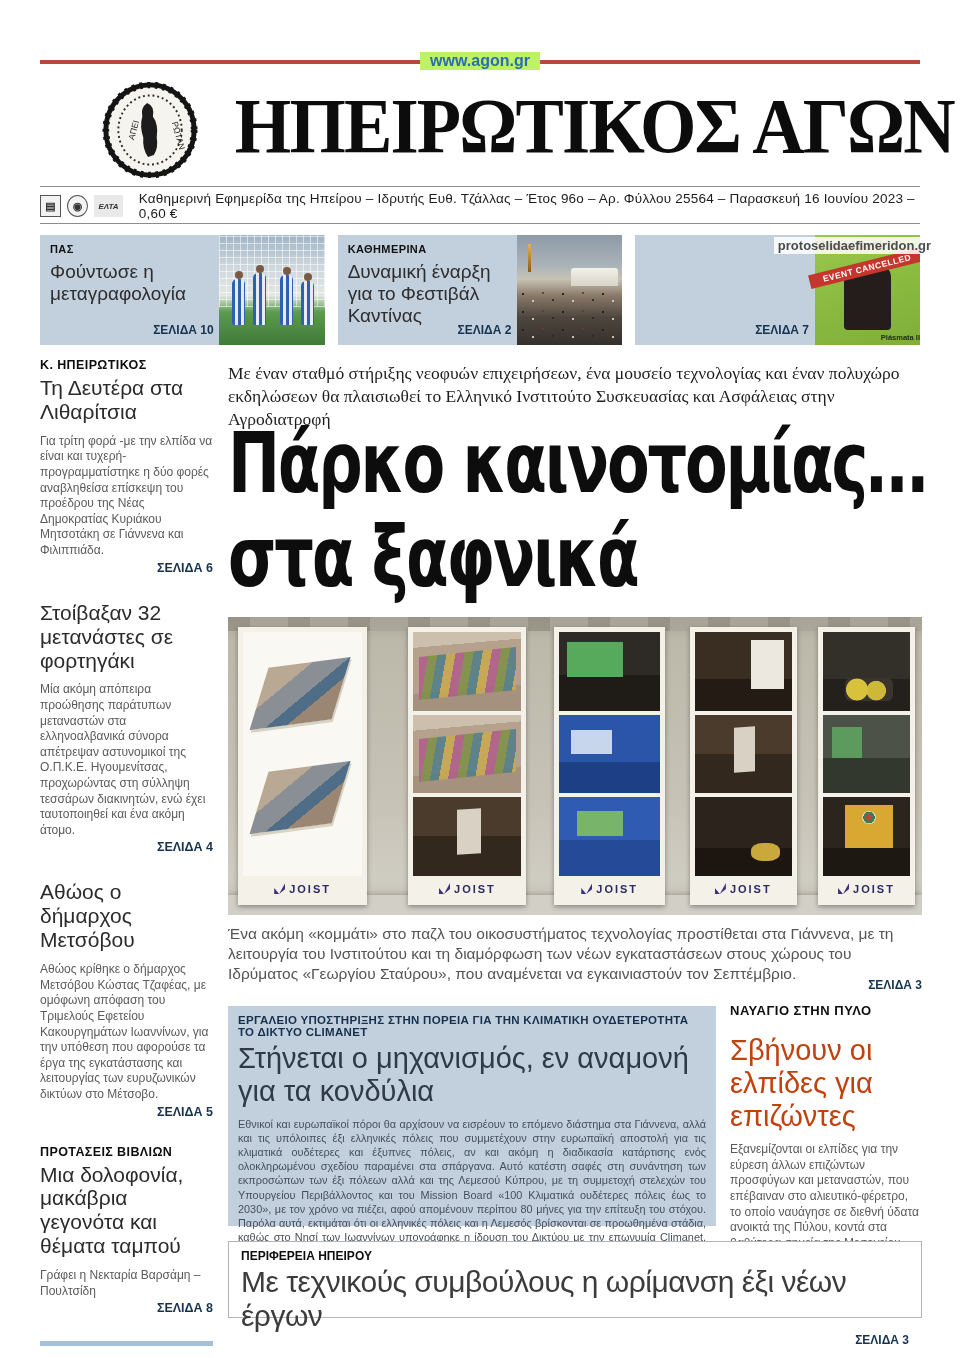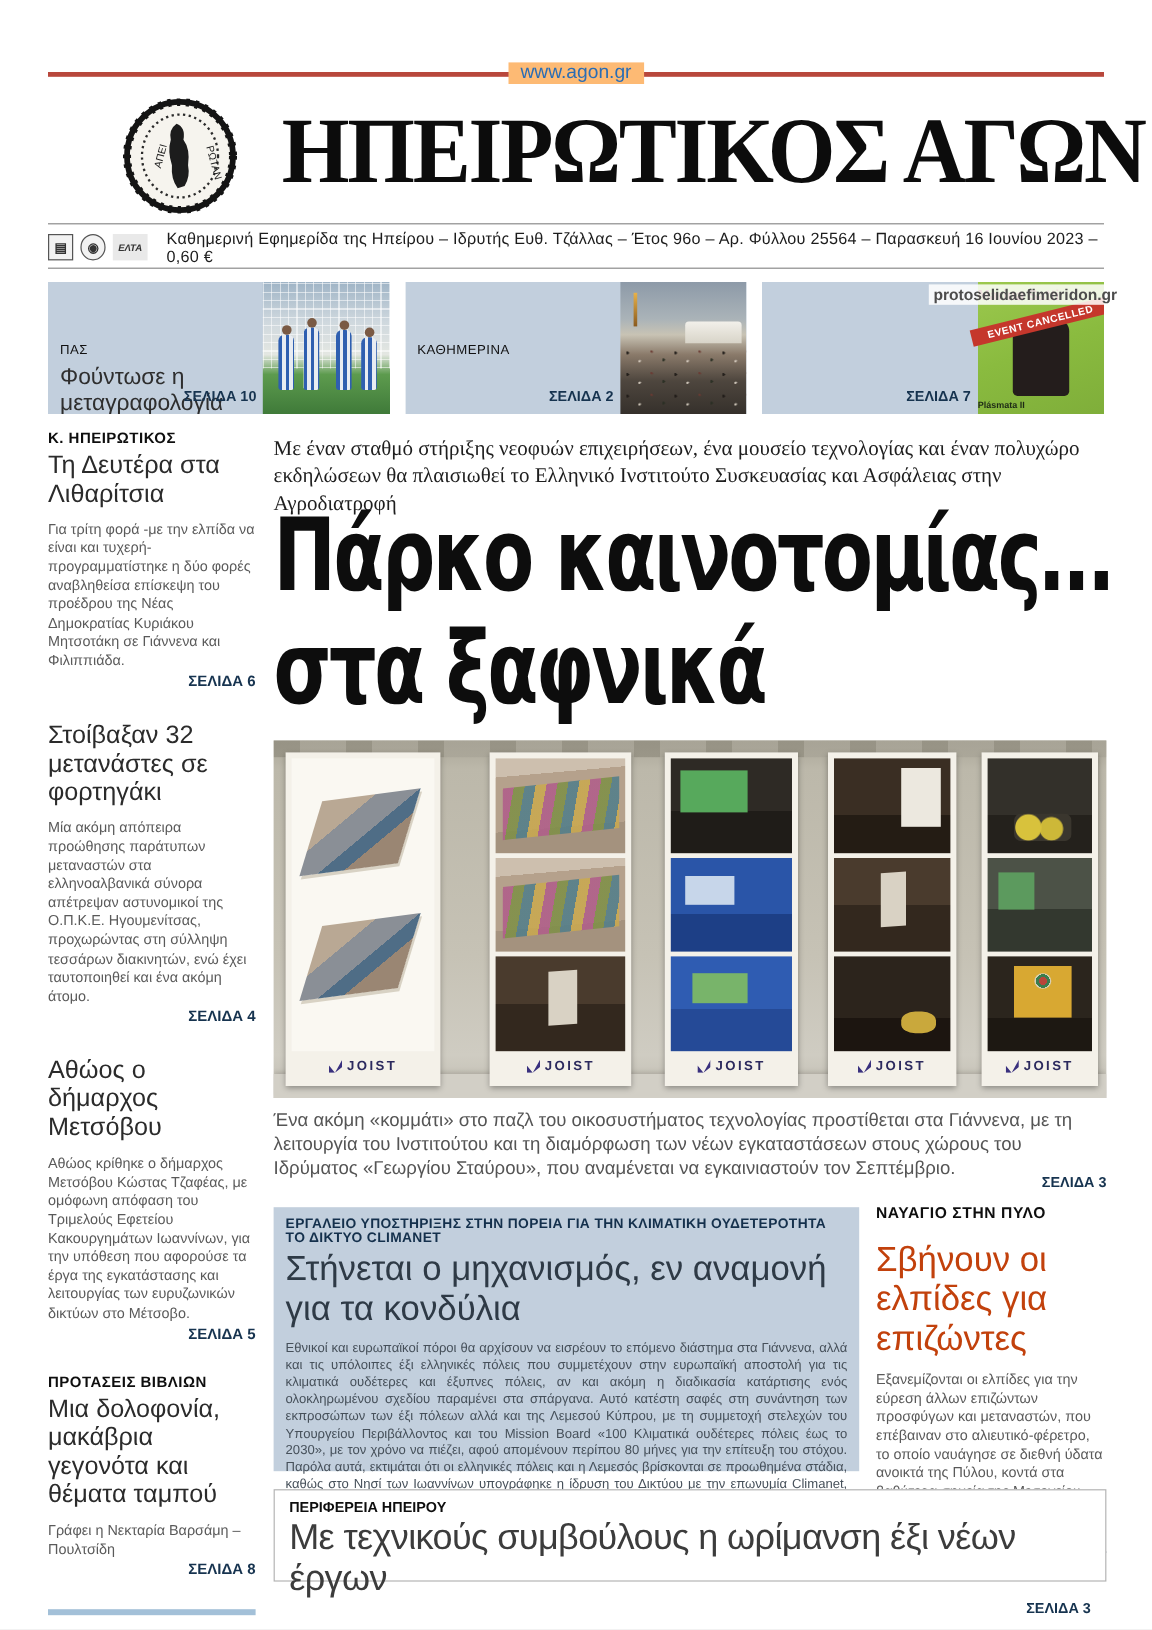--- a/index.html
+++ b/index.html
@@ -8,21 +8,21 @@
     position:relative; width:960px; height:1358px; margin:0 auto;
     background:#ffffff; overflow:hidden;
     font-family:"Liberation Sans", sans-serif; color:#222;
   }
   
   .topline { position:absolute; top:58px; left:40px; right:40px; height:18px; }
   .topline .bar { position:absolute; top:2px; height:4px; background:#b8473c; }
   .bar-l { left:0; width:400px; }
   .bar-r { right:0; width:398px; }
   .site-url { position:absolute; left:50%; transform:translateX(-50%); top:-6px;
-    font-weight:normal; font-size:16px; color:#2a6db5; background:#fdba74; padding:0 10px; }
+    font-weight:bold; font-size:16px; color:#2a6db5; background:#bef264; padding:0 10px; }
   
   .masthead { position:absolute; top:78px; left:40px; right:40px; height:100px; }
   .emblem { position:absolute; left:62px; top:4px; width:96px; height:96px; }
   .mast-title { position:absolute; left:170px; right:0; top:0; text-align:center;
     font-family:"Liberation Serif", serif; font-weight:bold; font-size:78px; line-height:96px;
     color:#0c0c0c; letter-spacing:-2px; transform:scaleX(0.93); transform-origin:center; white-space:nowrap; }
   .rule { position:absolute; left:40px; right:40px; height:1px; background:#8c8c8c; }
   .rule-1 { top:186px; } .rule-2 { top:223px; }
   .dateline { position:absolute; top:192px; left:40px; right:40px; height:28px;
     display:flex; align-items:center; gap:6px; }
@@ -34,21 +34,21 @@
     font-style:italic; }
   .dateline-text { font-size:13.5px; color:#1c1c1c; margin-left:10px; letter-spacing:0.2px; }
   .watermark { position:absolute; top:237px; right:25px; z-index:5;
     font-size:13px; font-weight:bold; color:#4c4c4c; background:rgba(255,255,255,0.85);
     padding:1px 4px; }
   
   .teasers { position:absolute; top:235px; left:40px; right:40px; height:110px;
     display:flex; gap:13px; }
   .teaser { position:relative; flex:1; background:#c2cfdd; overflow:hidden; }
   .teaser-text { position:absolute; left:10px; top:8px; right:39%; }
-  .kicker { font-size:11px; font-weight:normal; color:#111; letter-spacing:0.4px;margin-top:43px; }
+  .kicker { font-size:11px; font-weight:bold; color:#111; letter-spacing:0.4px; }
   .teaser-title { margin-top:6px; font-size:19px; line-height:1.15; color:#2e2e2e; }
   .page-label { font-size:12px; font-weight:bold; color:#16334f; text-align:right; }
   .teaser .page-label { position:absolute; bottom:8px; right:39%; left:10px; }
   .teaser-img { position:absolute; top:0; right:0; bottom:0; width:37%; }
   
   .img-football { background:linear-gradient(180deg,#9fb4c6 0%,#cfd8de 30%,#e4e7e2 55%,#5d9b4e 70%,#3f7a39 100%); }
   .goal-net { position:absolute; inset:0 0 35% 0;
     background:repeating-linear-gradient(90deg,rgba(255,255,255,.55) 0 1px,transparent 1px 7px),
                repeating-linear-gradient(0deg,rgba(255,255,255,.55) 0 1px,transparent 1px 7px); }
   .player { position:absolute; bottom:18%; width:13px; height:46px; border-radius:5px 5px 2px 2px;
@@ -69,21 +69,21 @@
   .string-light { position:absolute; top:8%; left:10%; width:3px; height:26%; background:linear-gradient(#e8b24a,#8a5a1e); }
   
   .img-poster { background:linear-gradient(160deg,#9cc84e 0%,#8abb3f 50%,#7fae3a 100%); }
   .poster-title { position:absolute; top:4px; left:0; right:0; 
     font-weight:bold; font-size:12px; color:#7e1f1f; white-space:nowrap; overflow:hidden; }
   .poster-figure { position:absolute; left:28%; top:28%; width:44%; height:58%;
     background:#241d1c; border-radius:10px 10px 4px 4px; }
   .poster-stamp { position:absolute; top:24%; left:-6%; right:-6%; transform:rotate(-14deg);
     background:#c5372c; color:#fff; font-weight:bold; font-size:8.5px; text-align:center;
     padding:2px 0; letter-spacing:0.5px; }
-  .poster-footer { position:absolute; bottom:3px; left:0; right:0; text-align:left;
+  .poster-footer { position:absolute; bottom:3px; left:0; right:0; text-align:right;
     font-size:7.5px; font-weight:bold; color:#1e2a16; }
   
   .sidebar { position:absolute; top:358px; left:40px; width:173px; }
   .sb-article { margin-bottom:26px; }
   .sb-kicker { font-size:12.5px; font-weight:bold; color:#0e0e0e; letter-spacing:0.4px; margin-bottom:4px; }
   .sb-title { font-size:21px; line-height:1.14; color:#2b2b2b; margin-bottom:10px; }
   .sb-body { font-size:12px; line-height:1.3; color:#5a5a5a; }
   .sb-page { font-size:12.5px; font-weight:bold; color:#16334f; text-align:right; margin-top:2px; }
   .sb-divider { height:5px; background:#a3c0d8; margin:10px 0 14px 0; }
   
@@ -213,20 +213,21 @@
         <div class="player p1"></div>
         <div class="player p2"></div>
         <div class="player p3"></div>
         <div class="player p4"></div>
       </div>
     </div>
 
     <div class="teaser">
       <div class="teaser-text">
         <div class="kicker">ΚΑΘΗΜΕΡΙΝΑ</div>
+        <div class="teaser-title">Δυναμική έναρξη για το Φεστιβάλ Καντίνας</div>
       </div>
       <div class="page-label">ΣΕΛΙΔΑ 2</div>
       <div class="teaser-img img-festival">
         <div class="string-light"></div>
         <div class="tents"></div>
         <div class="crowd"></div>
       </div>
     </div>
 
     <div class="teaser">

